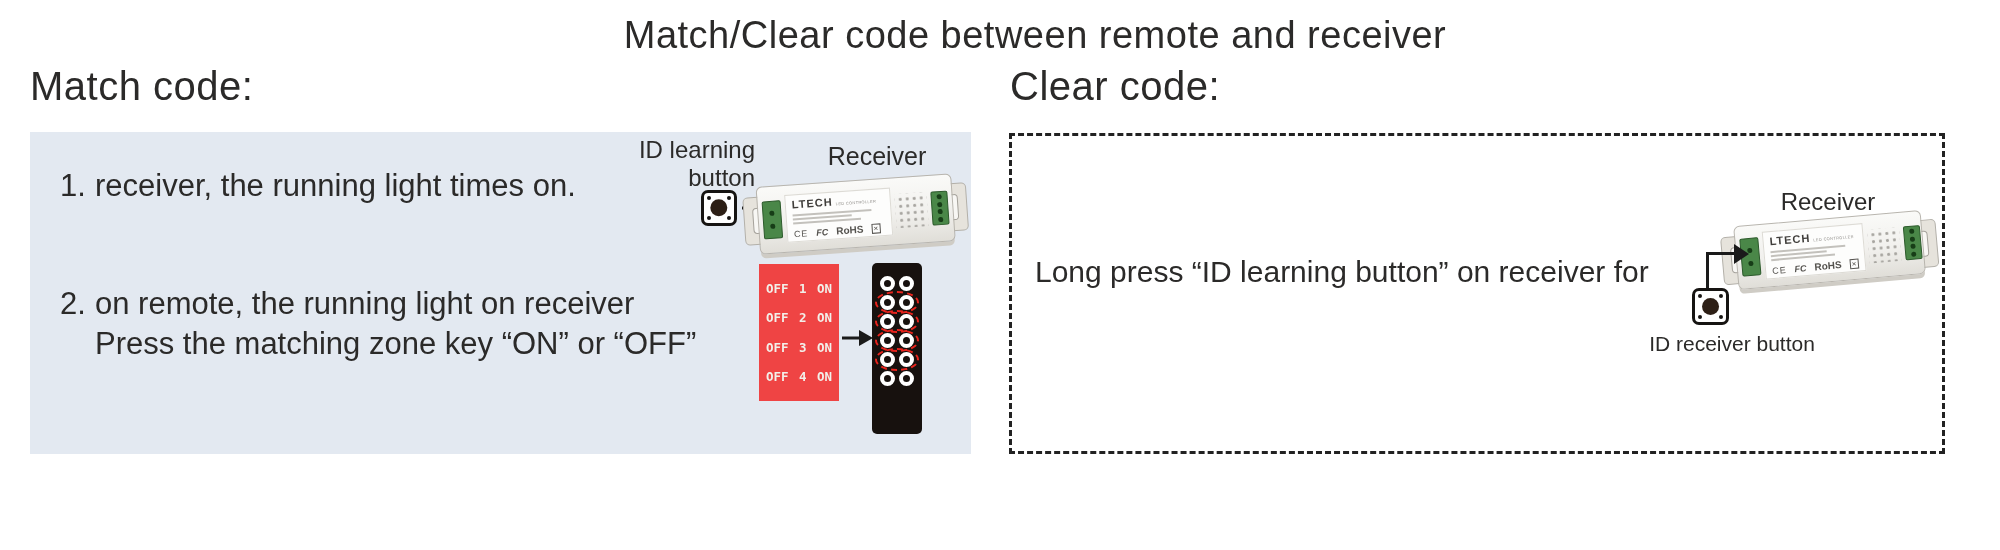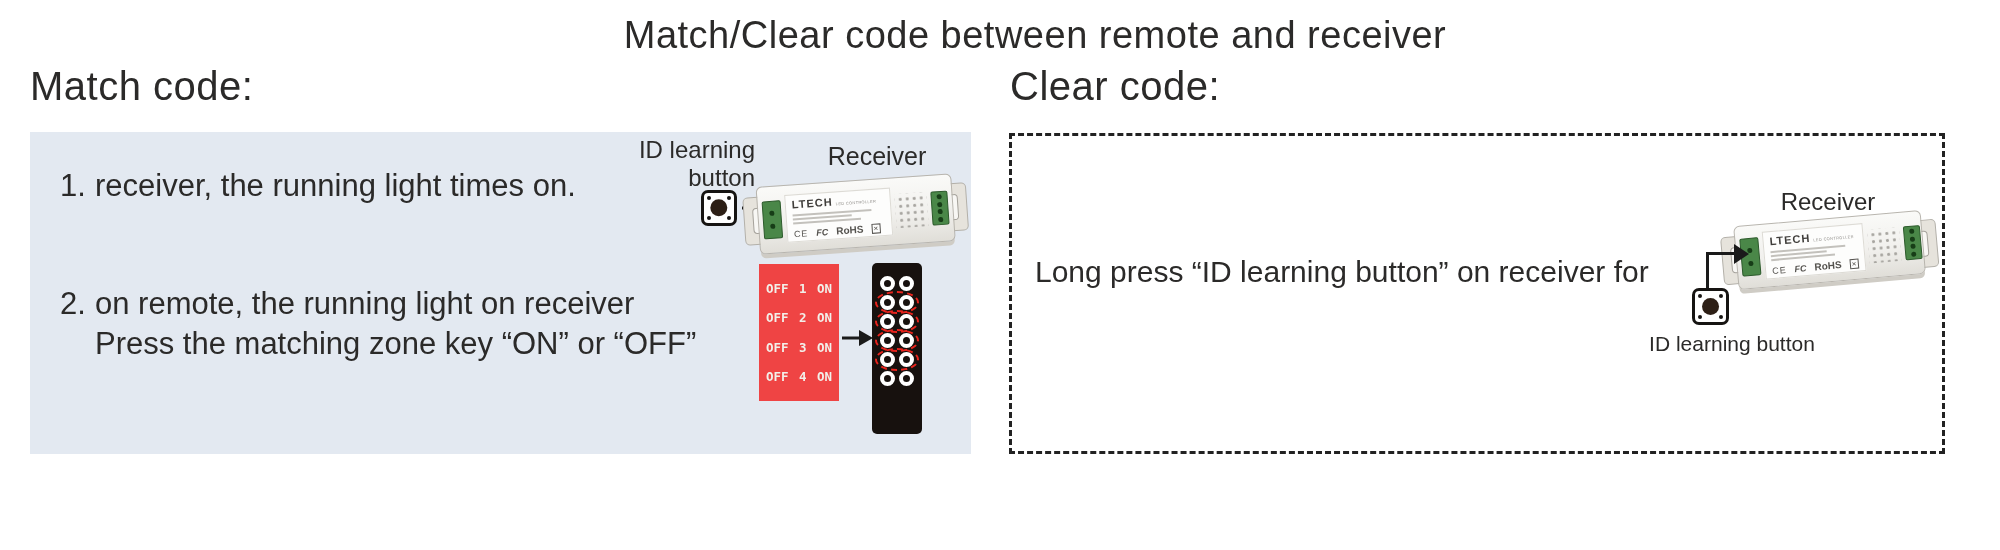--- a/index.html
+++ b/index.html
@@ -290,15 +290,15 @@
   <div class="conn-head"></div>
 
   <div class="push-btn push-btn-clear">
     <span class="cap"></span>
     <span class="dot d1"></span>
       <span class="dot d2"></span>
     <span class="dot d3"></span>
       <span class="dot d4"></span>
   </div>
 
-  <div class="id-label-clear">ID learning button</div>
+  <div class="id-label-clear">ID receiver button</div>
 
 </div>
 
 </body></html>

